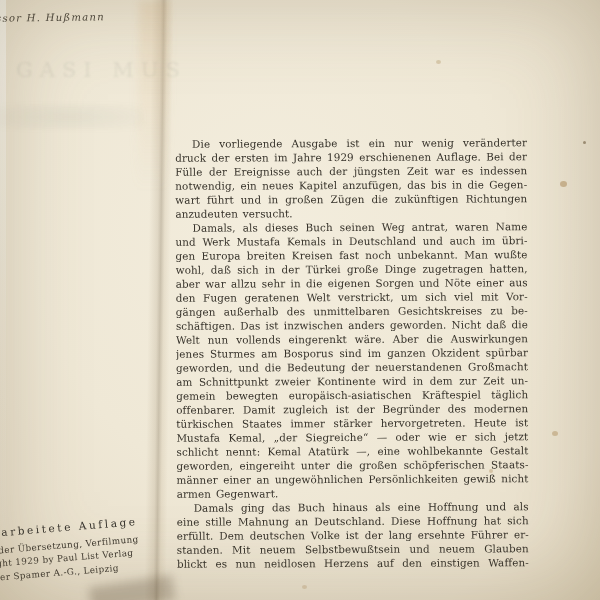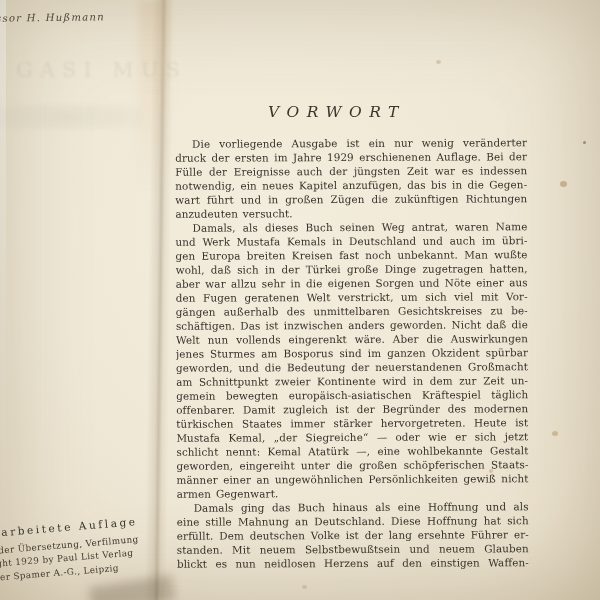--- a/index.html
+++ b/index.html
@@ -124,21 +124,20 @@
   <div class="colophon">
     <div class="edition">earbeitete Auflage</div>
     <div class="cline">, der Übersetzung, Verfilmung</div>
     <div class="cline">ight 1929 by Paul List Verlag</div>
     <div class="cline">der Spamer A.-G., Leipzig</div>
   </div>
 
   <div class="gutter"></div>
   <div class="crease-streak"></div>
 
-  <div class="heading">VORWORT</div>
 
   <div class="body-text">
       <div class="line indent">Die vorliegende Ausgabe ist ein nur wenig veränderter Neu-</div>
       <div class="line">druck der ersten im Jahre 1929 erschienenen Auflage. Bei der</div>
       <div class="line">Fülle der Ereignisse auch der jüngsten Zeit war es indessen</div>
       <div class="line">notwendig, ein neues Kapitel anzufügen, das bis in die Gegen-</div>
       <div class="line">wart führt und in großen Zügen die zukünftigen Richtungen</div>
       <div class="line para-end">anzudeuten versucht.</div>
       <div class="line indent">Damals, als dieses Buch seinen Weg antrat, waren Name</div>
       <div class="line">und Werk Mustafa Kemals in Deutschland und auch im übri-</div>

